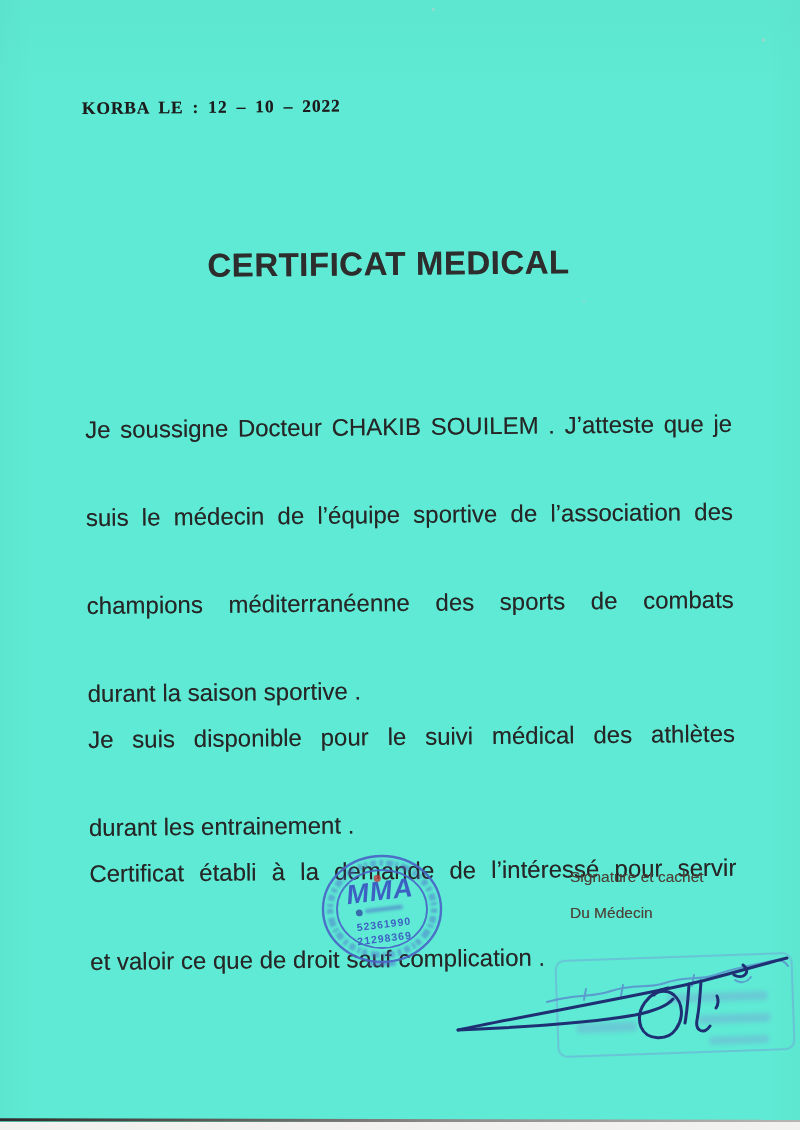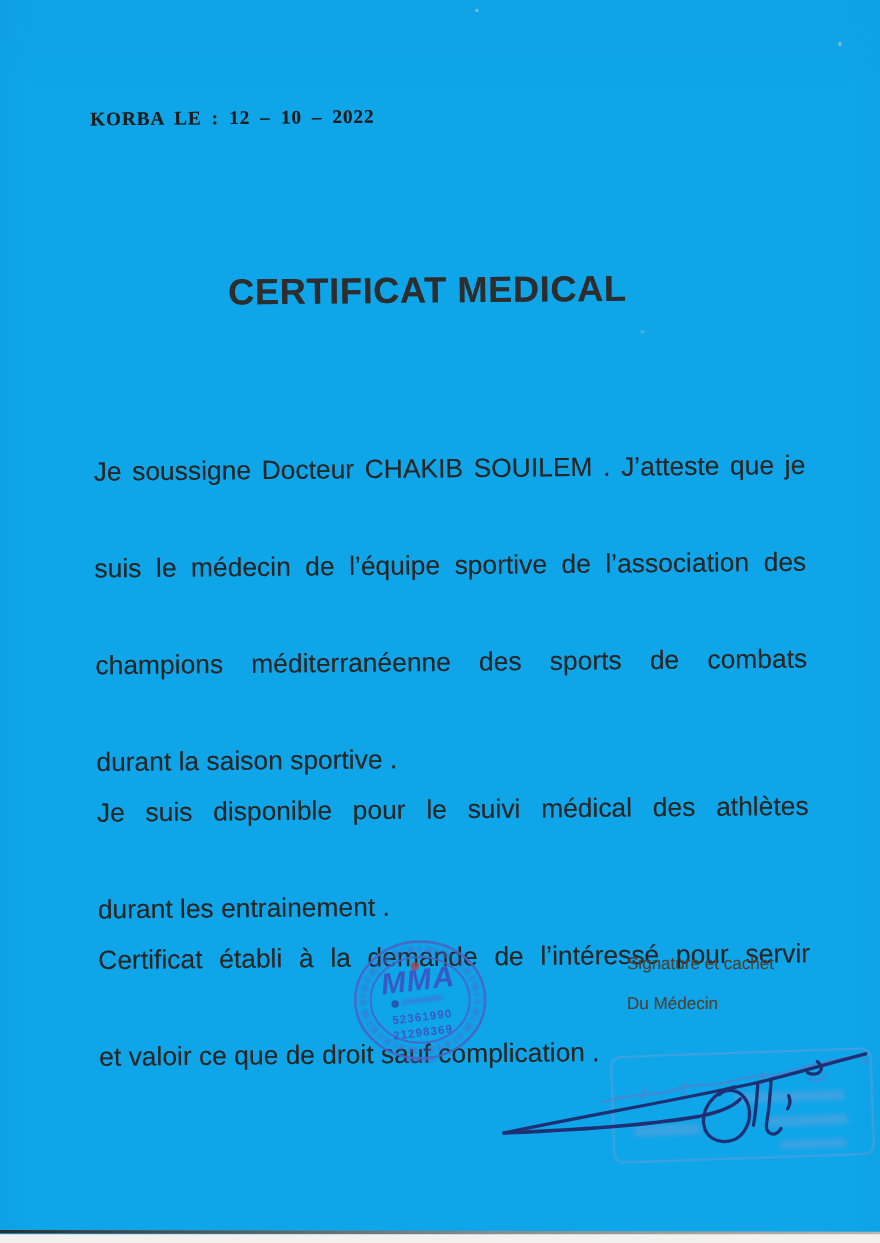--- a/index.html
+++ b/index.html
@@ -1,18 +1,18 @@
 <!DOCTYPE html>
 <html><head>
 <meta charset="utf-8">
 <style>
   html,body{margin:0;padding:0;background:#e8e8e8;}
   .photo{
     position:relative;width:800px;height:1130px;margin:0 auto;
-    background:#0ea5e9;overflow:hidden;
+    background:#5eead4;overflow:hidden;
     font-family:"Liberation Sans",sans-serif;
   }
   
   .photo::before{
     content:"";position:absolute;inset:0;pointer-events:none;
     background:
       linear-gradient(180deg,rgba(0,0,0,0.015),rgba(0,0,0,0) 8%),
       linear-gradient(90deg,rgba(0,0,0,0.02),rgba(0,0,0,0) 4%,rgba(0,0,0,0) 96%,rgba(0,0,0,0.015));
   }
   .speck{position:absolute;border-radius:50%;background:#c9c9c9;opacity:.6;}

